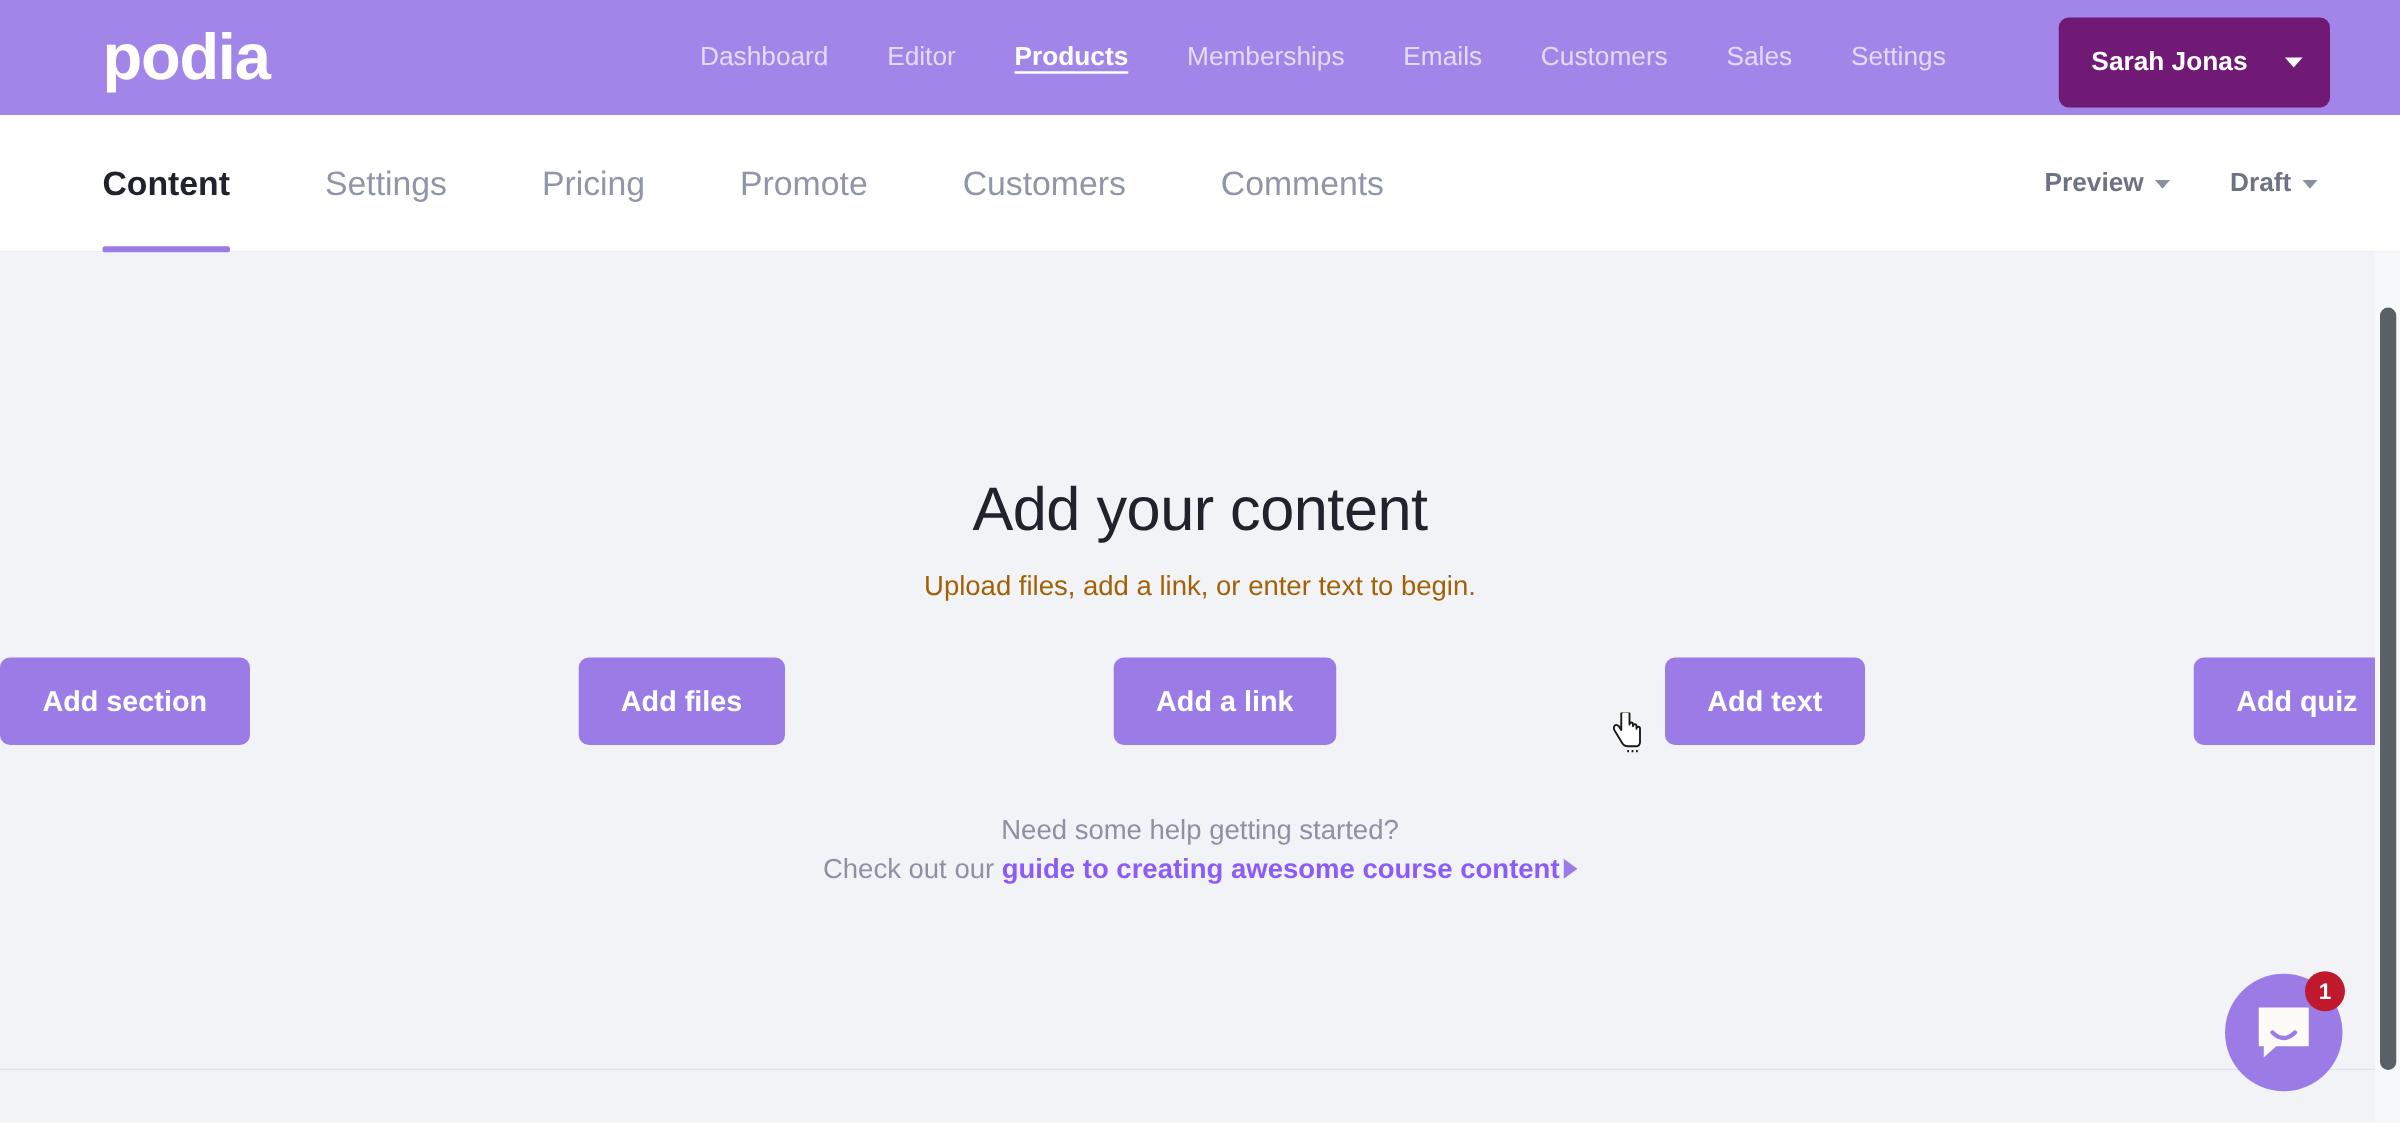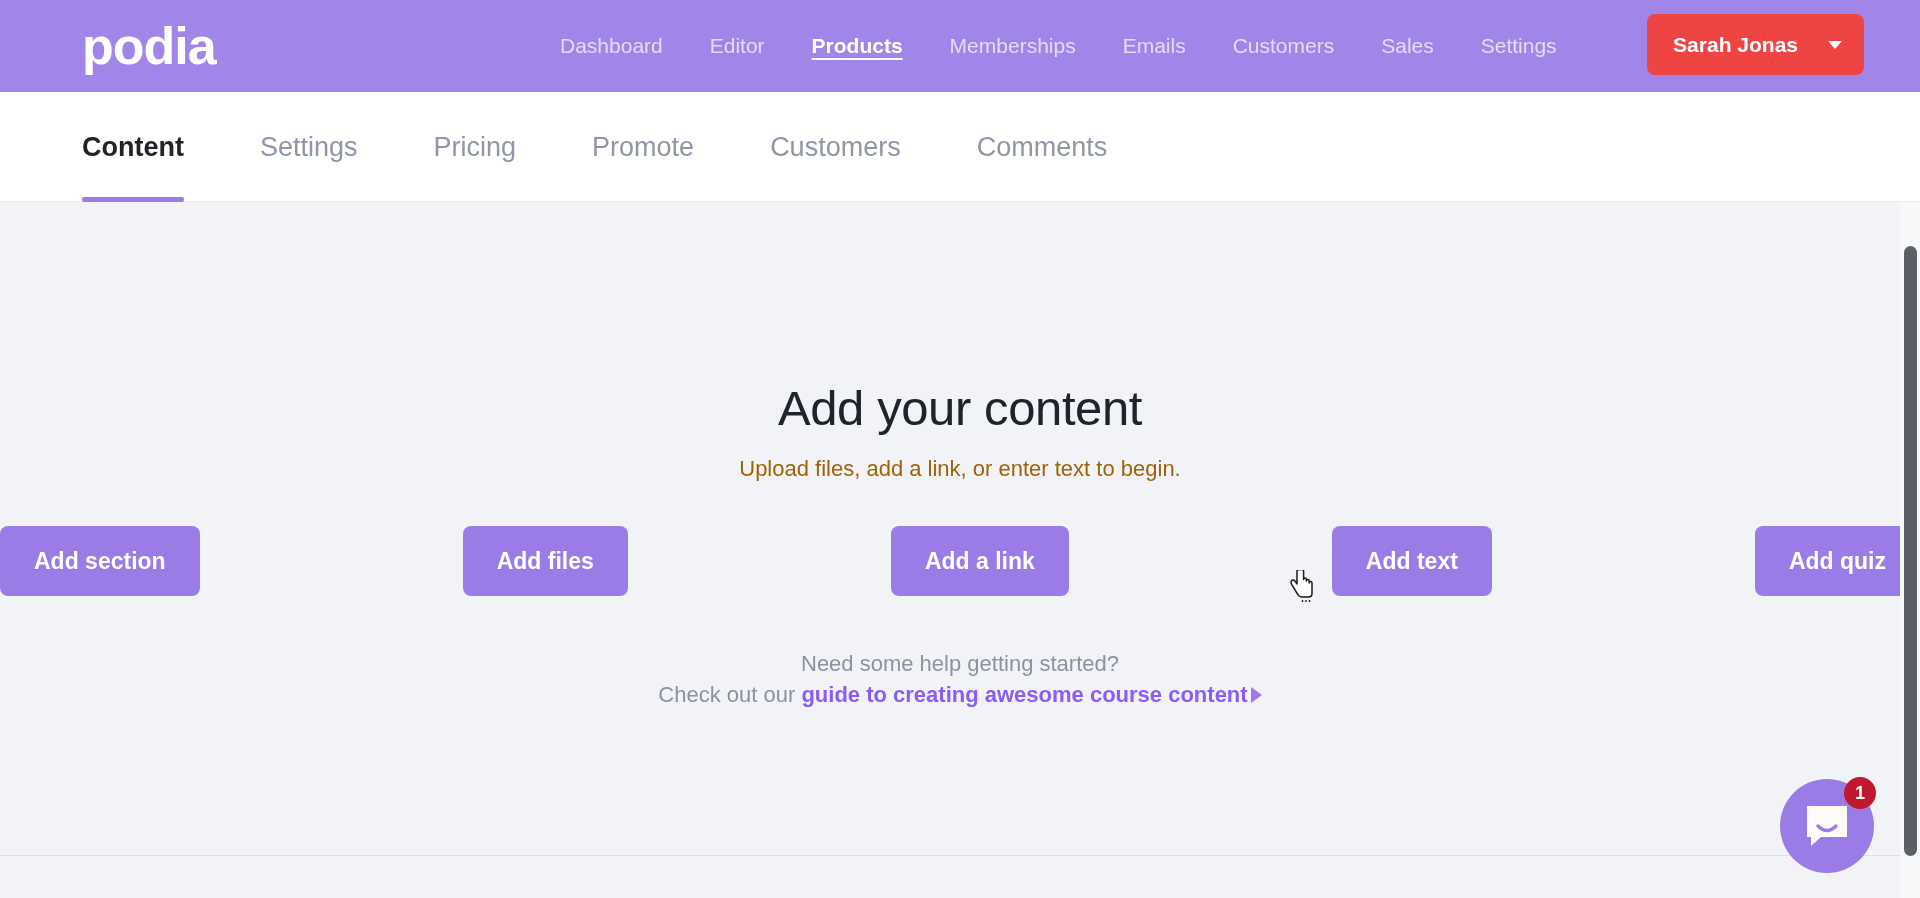--- a/index.html
+++ b/index.html
@@ -52,22 +52,22 @@
     color: #ffffff;
     font-weight: 700;
     text-decoration: underline;
     text-underline-offset: 5px;
     text-decoration-thickness: 2px;
   }
   .account-btn {
     position: absolute;
     right: 56px;
     top: 14px;
-    height: 61px;
-    background: #ef4444;
+    height: 72px;
+    background: #701a75;
     border-radius: 8px;
     display: flex;
     align-items: center;
     padding: 0 22px 0 26px;
     gap: 30px;
     cursor: pointer;
     border: none;
   }
   .account-name {
     color: #ffffff;
@@ -328,20 +328,30 @@
         <span>Promote</span>
       </div>
     <div class="tab">
         <span>Customers</span>
       </div>
     <div class="tab">
         <span>Comments</span>
       </div>
   </div>
 
+  <div class="subnav-right">
+    <div class="subnav-action">
+      <span>Preview</span>
+      <span class="caret-grey"></span>
+    </div>
+    <div class="subnav-action">
+      <span>Draft</span>
+      <span class="caret-grey"></span>
+    </div>
+  </div>
 </div>
 
 <div class="main">
   <div class="empty-state">
     <h1 class="empty-title">Add your content</h1>
     <p class="empty-sub">Upload files, add a link, or enter text to begin.</p>
 
     <div class="action-row">
       <button class="action-btn">Add section</button>
       <button class="action-btn">Add files</button>

